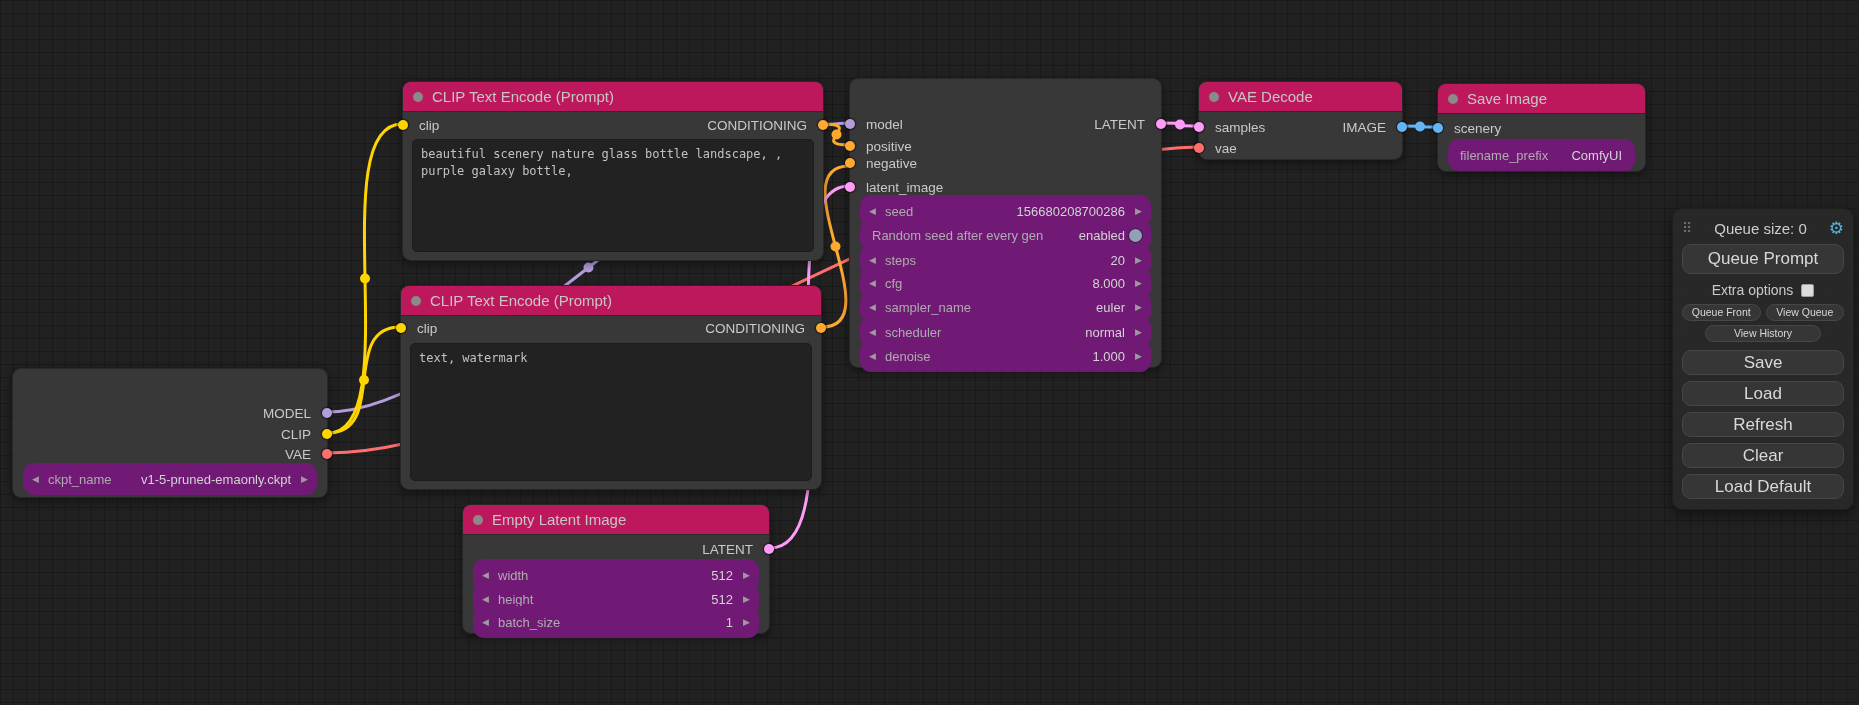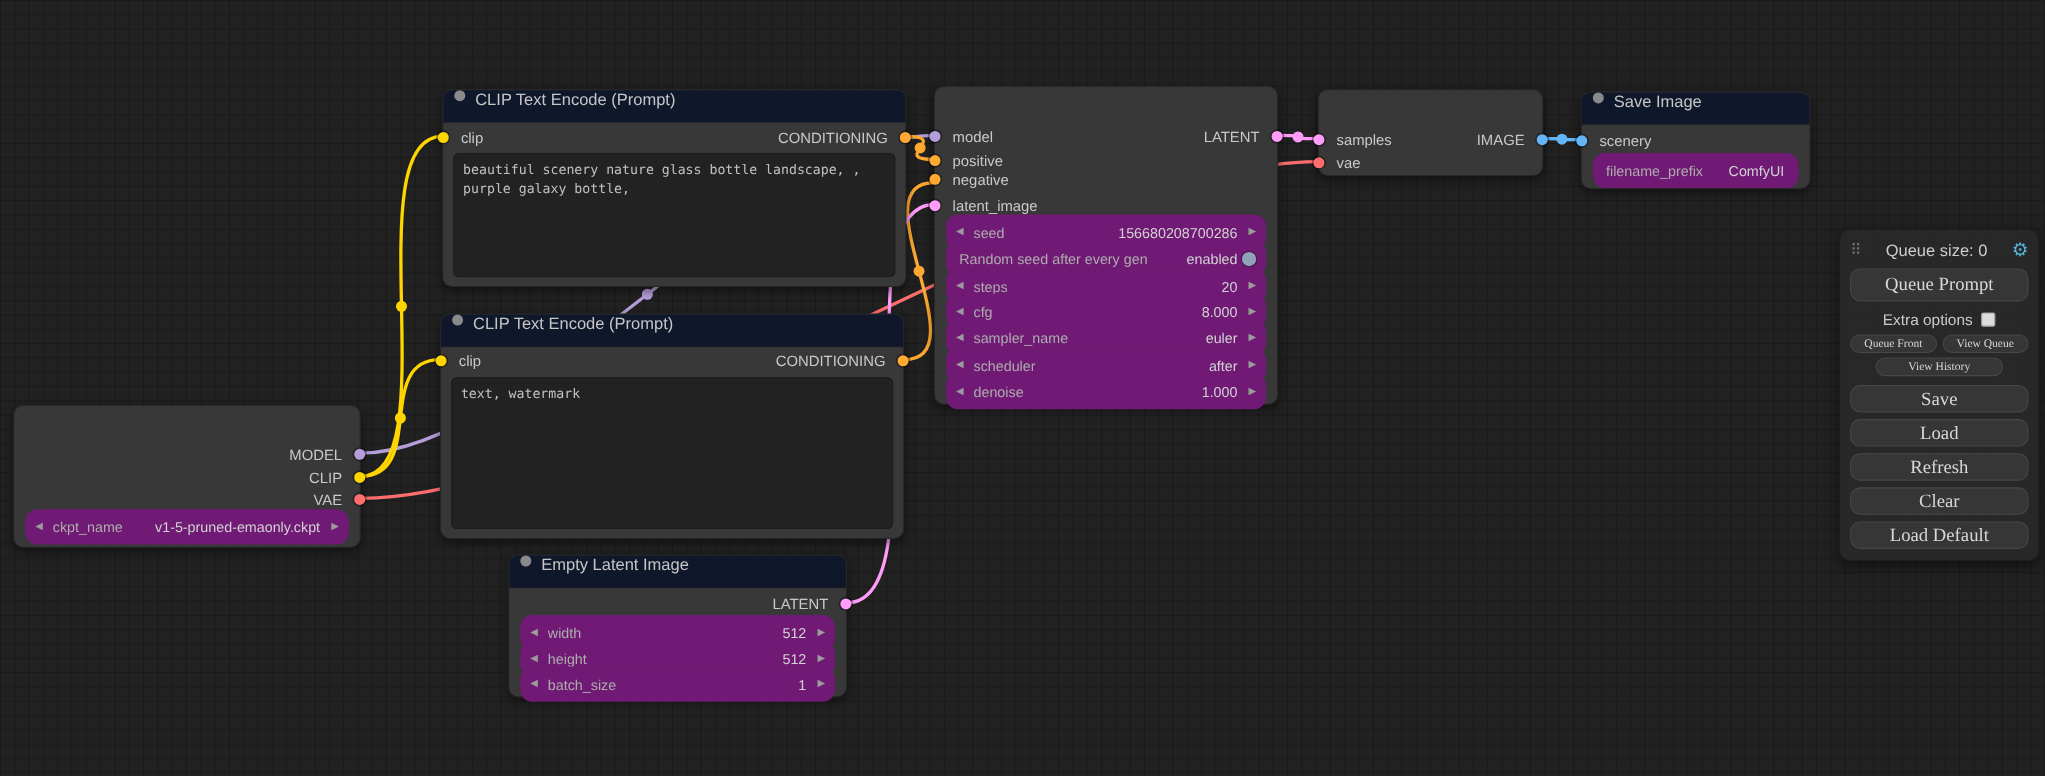--- a/index.html
+++ b/index.html
@@ -18,23 +18,23 @@
   svg.wires { position:absolute; top:0; left:0; z-index:1; pointer-events:none; }
 
   .node {
     position:absolute; z-index:2;
     background:#383838;
     border:1px solid #272727;
     border-radius:9px;
     box-shadow:0 3px 9px rgba(0,0,0,0.45);
   }
   .node-title {
-    height:30px; background:#0f172a;
+    height:30px; background:#be185d;
     border-radius:8px 8px 0 0;
-    display:flex; gap:9px;
+    display:flex; align-items:center; gap:9px;
     padding:0 10px;
     border-bottom:1px solid #2a2a2a;
   }
   .collapse-dot { width:10px; height:10px; border-radius:50%; background:#8a8a8a; flex:0 0 auto; }
   .title-text { color:#c6c6c6; font-size:15px; white-space:nowrap; }
 
   .port { position:absolute; height:20px; display:flex; align-items:center; color:#c9c9c9; font-size:13.5px; }
   .port.in  { left:0;  padding-left:16px; }
   .port.out { right:0; padding-right:16px; }
   .pdot {
@@ -82,21 +82,21 @@
   }
   .menu-header { display:flex; align-items:center; height:22px; color:#cdcdcd; font-size:15px; }
   .drag-handle { font-family:"DejaVu Sans",sans-serif; color:#6f6f6f; font-size:14px; margin-right:4px; cursor:grab; }
   .queue-size { flex:1; text-align:center; }
   .gear { font-family:"DejaVu Sans",sans-serif; color:#55b3da; font-size:17px; margin-left:4px; cursor:pointer; }
 
   .btn {
     display:block; width:100%;
     background:#363636; border:1px solid #474747; border-radius:9px;
     color:#d8d8d8; text-align:center; cursor:pointer;
-    font-family:Liberation Serif, serif;
+    font-family:Liberation Sans, sans-serif;
   }
   .btn-queue-prompt { height:30px; line-height:28px; font-size:17px; margin-top:5px; }
   .extra-row { display:flex; justify-content:center; align-items:center; gap:8px; margin-top:8px; height:16px; color:#c9c9c9; font-size:14px; }
   .checkbox { width:13px; height:13px; background:#dcdcdc; border:1px solid #9e9e9e; border-radius:2px; cursor:pointer; }
   .small-row { display:flex; gap:5px; margin-top:6px; }
   .btn-small { flex:1; height:17px; line-height:15px; font-size:10.5px; border-radius:9px; }
   .btn-viewhistory { display:block; width:72%; height:17px; line-height:15px; font-size:10.5px; border-radius:9px; margin:4px auto 0 auto; }
   .btn-main { height:25px; line-height:23px; font-size:17px; margin-top:6px; }
   .btn-main.first { margin-top:8px; }
 </style>
@@ -256,32 +256,36 @@
   </div>
   <div class="widget" style="top:212px;">
     <span class="arrow">◀</span>
     <span class="wname">sampler_name</span>
     <span class="wvalue">euler</span>
     <span class="arrow right">▶</span>
   </div>
   <div class="widget" style="top:237px;">
     <span class="arrow">◀</span>
     <span class="wname">scheduler</span>
-    <span class="wvalue">after</span>
+    <span class="wvalue">normal</span>
     <span class="arrow right">▶</span>
   </div>
   <div class="widget" style="top:261px;">
     <span class="arrow">◀</span>
     <span class="wname">denoise</span>
     <span class="wvalue">1.000</span>
     <span class="arrow right">▶</span>
   </div>
 </div>
 
 <div class="node" style="left:1198px; top:81px; width:205px; height:79px;">
+  <div class="node-title">
+    <span class="collapse-dot"></span>
+    <span class="title-text">VAE Decode</span>
+  </div>
   <div class="port in" style="top:35px;">
     <span class="pdot c-latent"></span>
     <span>samples</span>
   </div>
   <div class="port out" style="top:35px;">
     <span>IMAGE</span>
     <span class="pdot c-image"></span>
   </div>
   <div class="port in" style="top:56px;">
     <span class="pdot c-vae"></span>

